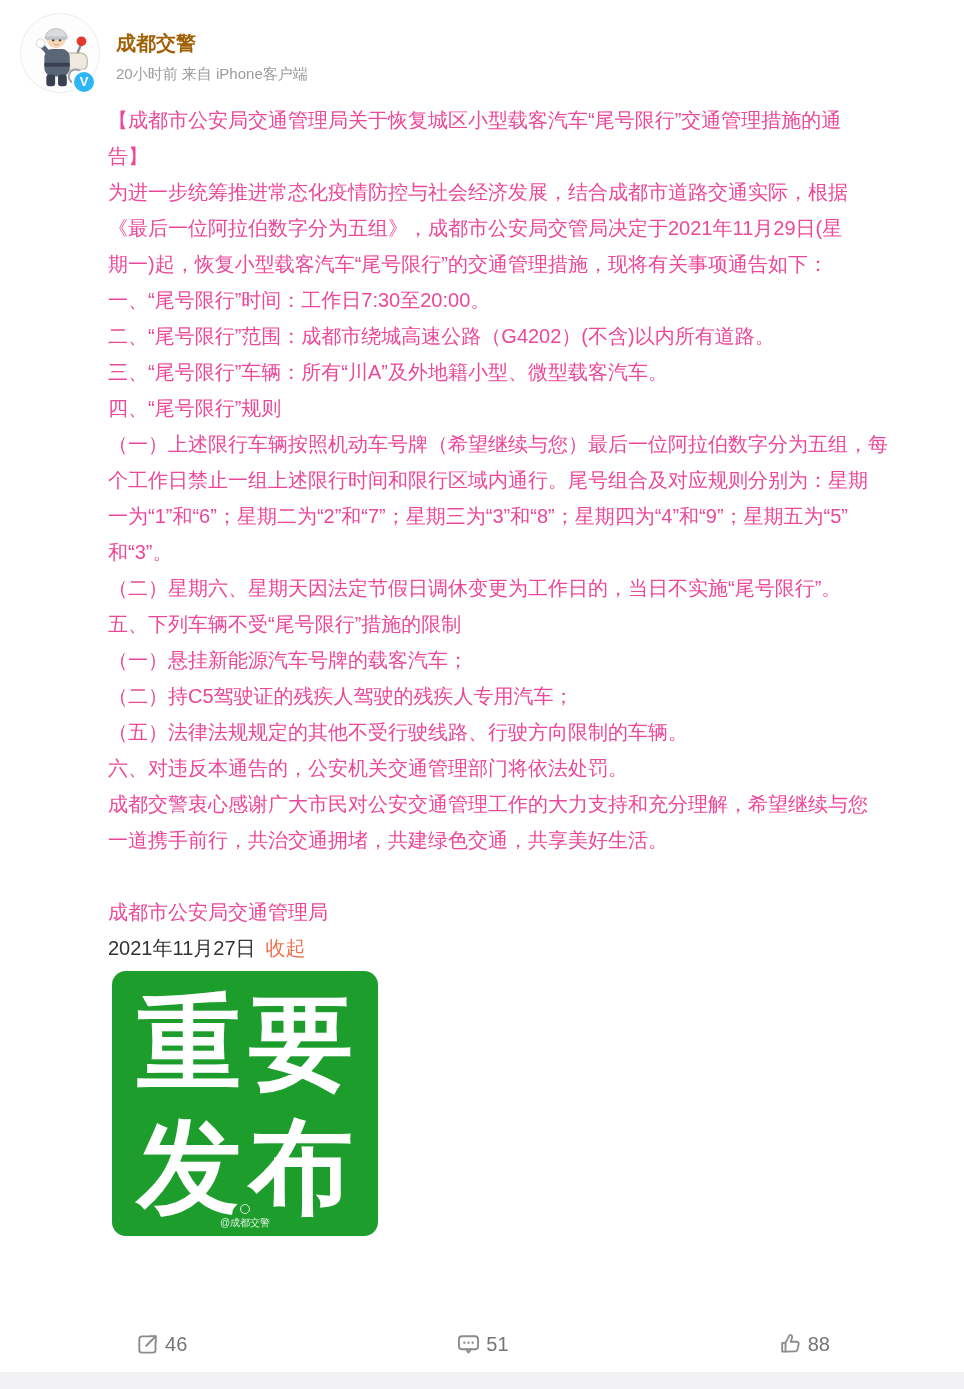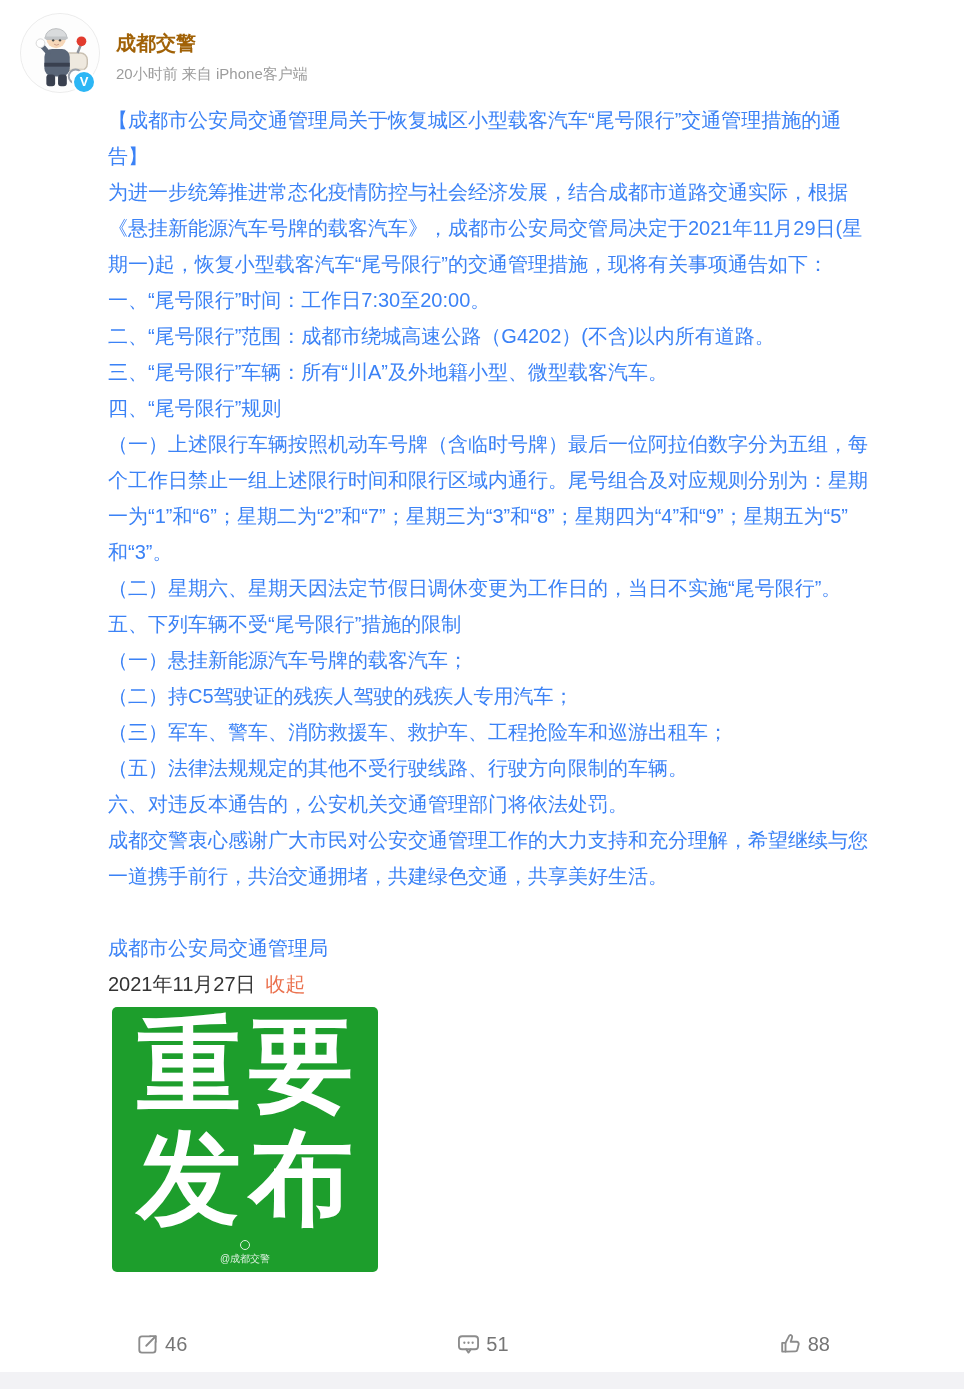--- a/index.html
+++ b/index.html
@@ -25,31 +25,32 @@
   .user-name {
     position:absolute; left:116px; top:30px; font-size:20px; font-weight:bold;
     color:#a16207; cursor:pointer;
   }
   .post-meta {
     position:absolute; left:116px; top:65px; font-size:15px; color:#9c9c9c;
   }
   
   .post-body { position:absolute; left:108px; top:102px; width:820px; }
   .post-line {
-    height:36px; line-height:36px; font-size:20px; color:#3b82f6;
+    height:36px; line-height:36px; font-size:20px; color:#ec4899;
     white-space:nowrap; overflow:visible;
   }
   .date-row { height:36px; line-height:36px; font-size:20px; color:#333333; white-space:nowrap; }
   .collapse-link { color:#eb7350; cursor:pointer; margin-left:10px; }
   
   .img-card {
     position:relative; margin-left:4px; margin-top:5px; width:266px; height:265px;
-    border-radius:5px; background:#1d9e2c; cursor:pointer;
+    border-radius:14px; background:#1d9e2c; cursor:pointer;
     display:flex; flex-direction:column; align-items:center; justify-content:flex-start;
-    padding-top:2px;
+    padding-top:16px;
+    gap:11px;
   }
   .img-card .big-line {
     color:#ffffff; font-weight:bold; font-size:104px; line-height:113px;
     letter-spacing:8px; text-indent:8px; white-space:nowrap;
   }
   .img-watermark {
     position:absolute; bottom:7px; left:0; right:0;
     display:flex; align-items:center; justify-content:center; gap:3px;
     color:#ffffff; opacity:.85; font-size:10px; line-height:12px;flex-direction:column;
   }
@@ -109,35 +110,34 @@
   <div class="badge">V</div>
 
   <div class="user-name">成都交警</div>
   <div class="post-meta">20小时前 来自 iPhone客户端</div>
 
   <div class="post-body">
     <div>
         <div class="post-line">【成都市公安局交通管理局关于恢复城区小型载客汽车“尾号限行”交通管理措施的通</div>
         <div class="post-line">告】</div>
         <div class="post-line">为进一步统筹推进常态化疫情防控与社会经济发展，结合成都市道路交通实际，根据</div>
-        <div class="post-line">《悬挂新能源汽车号牌的载客汽车》，成都市公安局交管局决定于2021年11月29日(星</div>
+        <div class="post-line">《最后一位阿拉伯数字分为五组》，成都市公安局交管局决定于2021年11月29日(星</div>
         <div class="post-line">期一)起，恢复小型载客汽车“尾号限行”的交通管理措施，现将有关事项通告如下：</div>
         <div class="post-line">一、“尾号限行”时间：工作日7:30至20:00。</div>
         <div class="post-line">二、“尾号限行”范围：成都市绕城高速公路（G4202）(不含)以内所有道路。</div>
         <div class="post-line">三、“尾号限行”车辆：所有“川A”及外地籍小型、微型载客汽车。</div>
         <div class="post-line">四、“尾号限行”规则</div>
-        <div class="post-line">（一）上述限行车辆按照机动车号牌（含临时号牌）最后一位阿拉伯数字分为五组，每</div>
+        <div class="post-line">（一）上述限行车辆按照机动车号牌（希望继续与您）最后一位阿拉伯数字分为五组，每</div>
         <div class="post-line">个工作日禁止一组上述限行时间和限行区域内通行。尾号组合及对应规则分别为：星期</div>
         <div class="post-line">一为“1”和“6”；星期二为“2”和“7”；星期三为“3”和“8”；星期四为“4”和“9”；星期五为“5”</div>
         <div class="post-line">和“3”。</div>
         <div class="post-line">（二）星期六、星期天因法定节假日调休变更为工作日的，当日不实施“尾号限行”。</div>
         <div class="post-line">五、下列车辆不受“尾号限行”措施的限制</div>
         <div class="post-line">（一）悬挂新能源汽车号牌的载客汽车；</div>
         <div class="post-line">（二）持C5驾驶证的残疾人驾驶的残疾人专用汽车；</div>
-        <div class="post-line">（三）军车、警车、消防救援车、救护车、工程抢险车和巡游出租车；</div>
         <div class="post-line">（五）法律法规规定的其他不受行驶线路、行驶方向限制的车辆。</div>
         <div class="post-line">六、对违反本通告的，公安机关交通管理部门将依法处罚。</div>
         <div class="post-line">成都交警衷心感谢广大市民对公安交通管理工作的大力支持和充分理解，希望继续与您</div>
         <div class="post-line">一道携手前行，共治交通拥堵，共建绿色交通，共享美好生活。</div>
         <div class="post-line"></div>
         <div class="post-line">成都市公安局交通管理局</div>
       </div>
     <div class="date-row">
       <span>2021年11月27日</span><span class="collapse-link">收起</span>
     </div>

